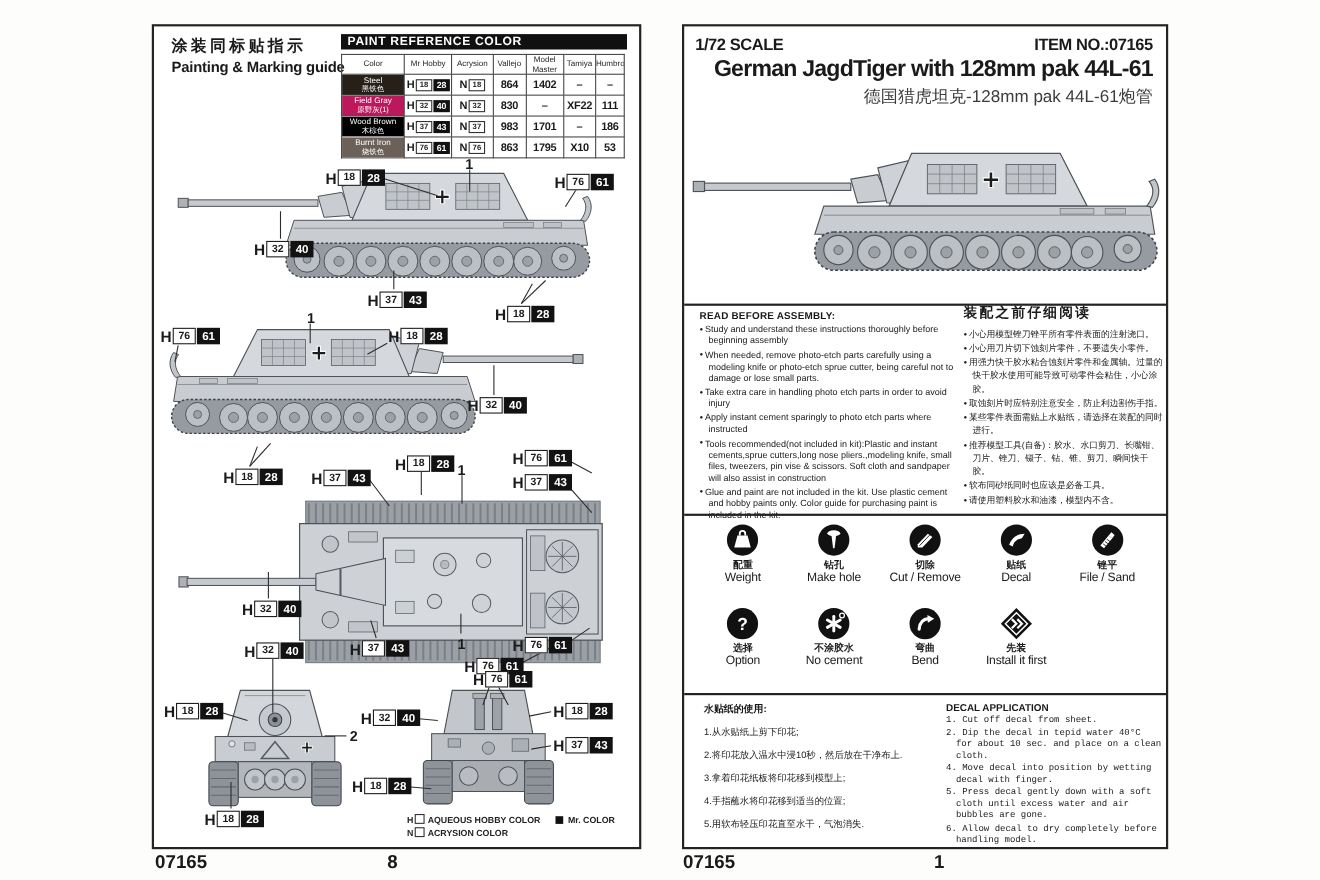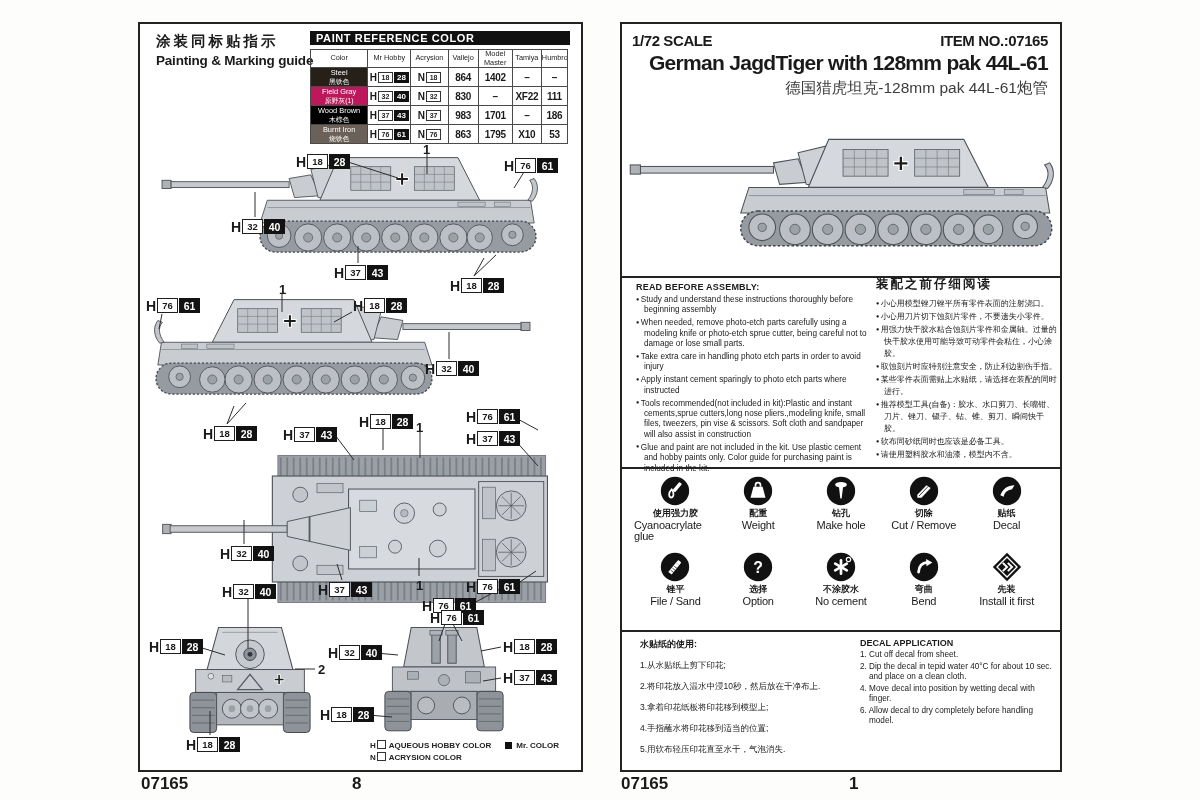--- a/index.html
+++ b/index.html
@@ -66,21 +66,21 @@
   .sym-cell{display:flex;flex-direction:column;align-items:center;}
   .sym-icon{width:30px;height:30px;}
   .sym-zh{font-size:9px;font-weight:bold;margin-top:3px;line-height:1;}
   .sym-en{font-size:11px;margin-top:2px;line-height:1;letter-spacing:-0.2px;}
 
   .decal-zh{position:absolute;left:18px;top:614px;width:212px;}
   .decal-zh .hd{font-size:9px;font-weight:bold;margin-bottom:9px;}
   .decal-zh .step{font-size:8.5px;margin-bottom:9px;}
   .decal-en{position:absolute;left:238px;top:614px;width:196px;}
   .decal-en .hd{font-size:9px;font-weight:bold;margin-bottom:2px;}
-  .decal-en .step{font-size:8.2px;line-height:1.28;padding-left:9px;text-indent:-9px;margin-bottom:1px;}
+  .decal-en .step{font-size:8.2px;line-height:1.28;padding-left:9px;text-indent:-9px;margin-bottom:1px;font-family:Liberation Mono, monospace;}
 
   .hidden-defs{position:absolute;width:0;height:0;overflow:hidden;}
 </style>
 </head>
 <body>
 
 <svg class="hidden-defs" xmlns="http://www.w3.org/2000/svg" aria-hidden="true">
 <defs>
   <symbol id="cross" viewBox="0 0 20 20">
     <polygon points="7,0 13,0 13,7 20,7 20,13 13,13 13,20 7,20 7,13 0,13 0,7 7,7" fill="#fff"></polygon>
@@ -646,27 +646,20 @@
           <li>软布同砂纸同时也应该是必备工具。</li>
           <li>请使用塑料胶水和油漆，模型内不含。</li>
         </ul>
     </div>
 
     <div class="rp-divider" style="top:443px"></div>
 
     <div class="sym-grid" id="sym-grid">
         <div class="sym-cell">
           <svg viewBox="0 0 36 36" class="sym-icon">
-            <use href="#glue-icon" xlink:href="#glue-icon"></use>
-          </svg>
-          <div class="sym-zh">使用强力胶</div>
-          <div class="sym-en">Cyanoacrylate glue</div>
-        </div>
-        <div class="sym-cell">
-          <svg viewBox="0 0 36 36" class="sym-icon">
             <use href="#weight-icon" xlink:href="#weight-icon"></use>
           </svg>
           <div class="sym-zh">配重</div>
           <div class="sym-en">Weight</div>
         </div>
         <div class="sym-cell">
           <svg viewBox="0 0 36 36" class="sym-icon">
             <use href="#make-hole-icon" xlink:href="#make-hole-icon"></use>
           </svg>
           <div class="sym-zh">钻孔</div>
@@ -734,20 +727,21 @@
           <div class="step">4.手指蘸水将印花移到适当的位置;</div>
           <div class="step">5.用软布轻压印花直至水干，气泡消失.</div>
         </div>
     </div>
     <div class="decal-en">
       <div class="hd">DECAL APPLICATION</div>
       <div id="decal-en-steps">
           <div class="step">1. Cut off decal from sheet.</div>
           <div class="step">2. Dip the decal in tepid water 40°C for about 10 sec. and place on a clean cloth.</div>
           <div class="step">4. Move decal into position by wetting decal with finger.</div>
+          <div class="step">5. Press decal gently down with a soft cloth until excess water and air bubbles are gone.</div>
           <div class="step">6. Allow decal to dry completely before handling model.</div>
         </div>
     </div>
   </div>
 
   <div class="footer-num" style="left:141px">07165</div>
   <div class="footer-num" style="left:352px">8</div>
   <div class="footer-num" style="left:621px">07165</div>
   <div class="footer-num" style="left:849px">1</div>
 </div>

